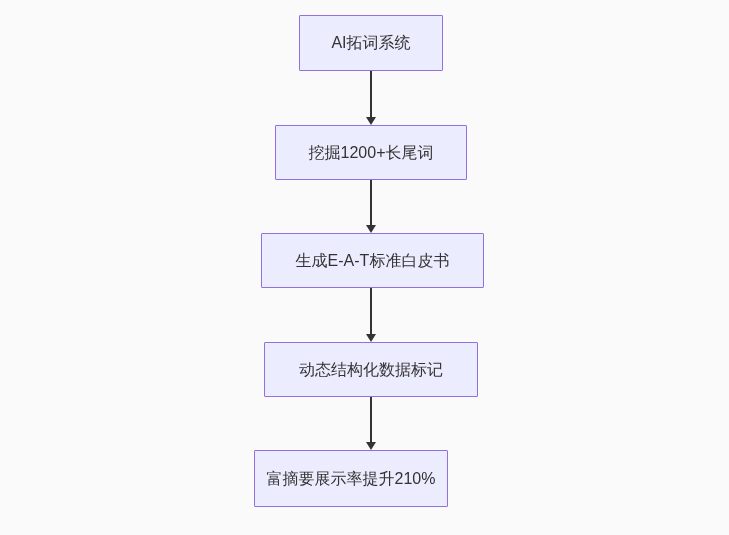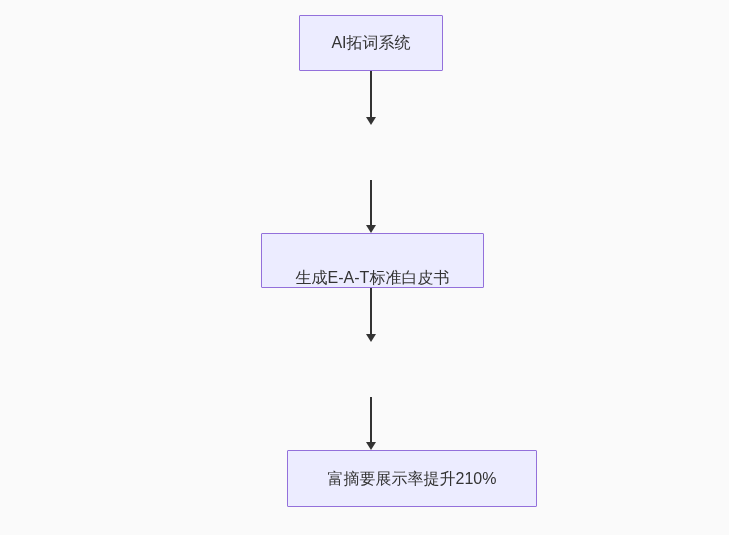--- a/index.html
+++ b/index.html
@@ -28,23 +28,23 @@
   }
   .node-label {
     color: #333333;
     font-size: 16px;
     line-height: 1.2;
     white-space: nowrap;
   }
   
   .node-1 { left: 299px; top: 15px;  width: 144px; height: 56px; }
   .node-2 { left: 275px; top: 125px; width: 192px; height: 55px; }
-  .node-3 { left: 261px; top: 233px; width: 223px; height: 55px; align-items: flex-end; }
+  .node-3 { left: 261px; top: 233px; width: 223px; height: 55px; }
   .node-4 { left: 264px; top: 342px; width: 214px; height: 55px; }
-  .node-5 { left: 254px; top: 450px; width: 250px; height: 57px; margin-left: 33px; }
+  .node-5 { left: 254px; top: 450px; width: 194px; height: 57px; }
 
   .connector {
     position: absolute;
     left: 365px;           
     width: 12px;
   }
   .connector .line {
     position: absolute;
     left: 5px;
     top: 0;
@@ -74,35 +74,41 @@
 
   <div class="node node-1">
     <span class="node-label">AI拓词系统</span>
   </div>
 
   <div class="connector conn-1">
     <div class="line"></div>
     <div class="head"></div>
   </div>
 
+  <div class="node node-2">
+    <span class="node-label">挖掘1200+长尾词</span>
+  </div>
 
   <div class="connector conn-2">
     <div class="line"></div>
     <div class="head"></div>
   </div>
 
   <div class="node node-3">
     <span class="node-label">生成E-A-T标准白皮书</span>
   </div>
 
   <div class="connector conn-3">
     <div class="line"></div>
     <div class="head"></div>
   </div>
 
+  <div class="node node-4">
+    <span class="node-label">动态结构化数据标记</span>
+  </div>
 
   <div class="connector conn-4">
     <div class="line"></div>
     <div class="head"></div>
   </div>
 
   <div class="node node-5">
     <span class="node-label">富摘要展示率提升210%</span>
   </div>
 

